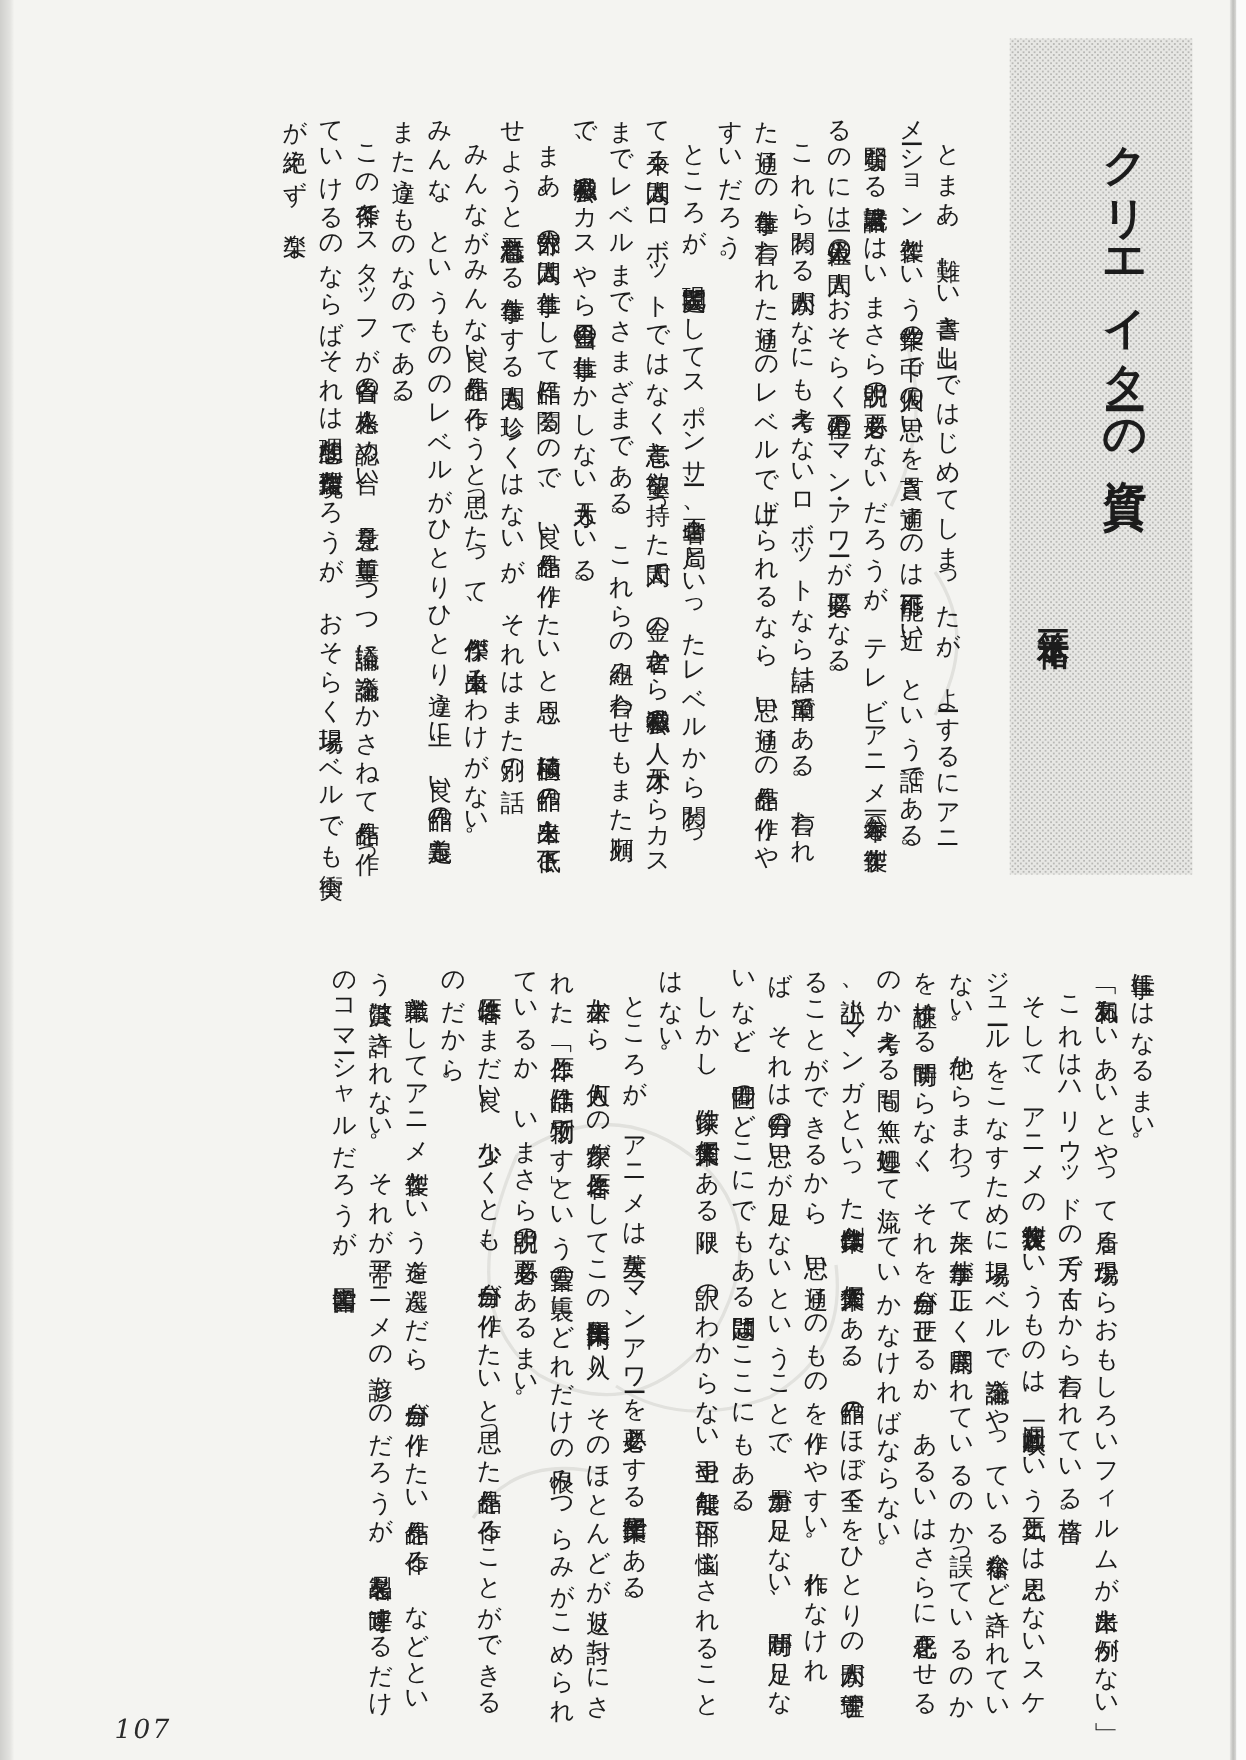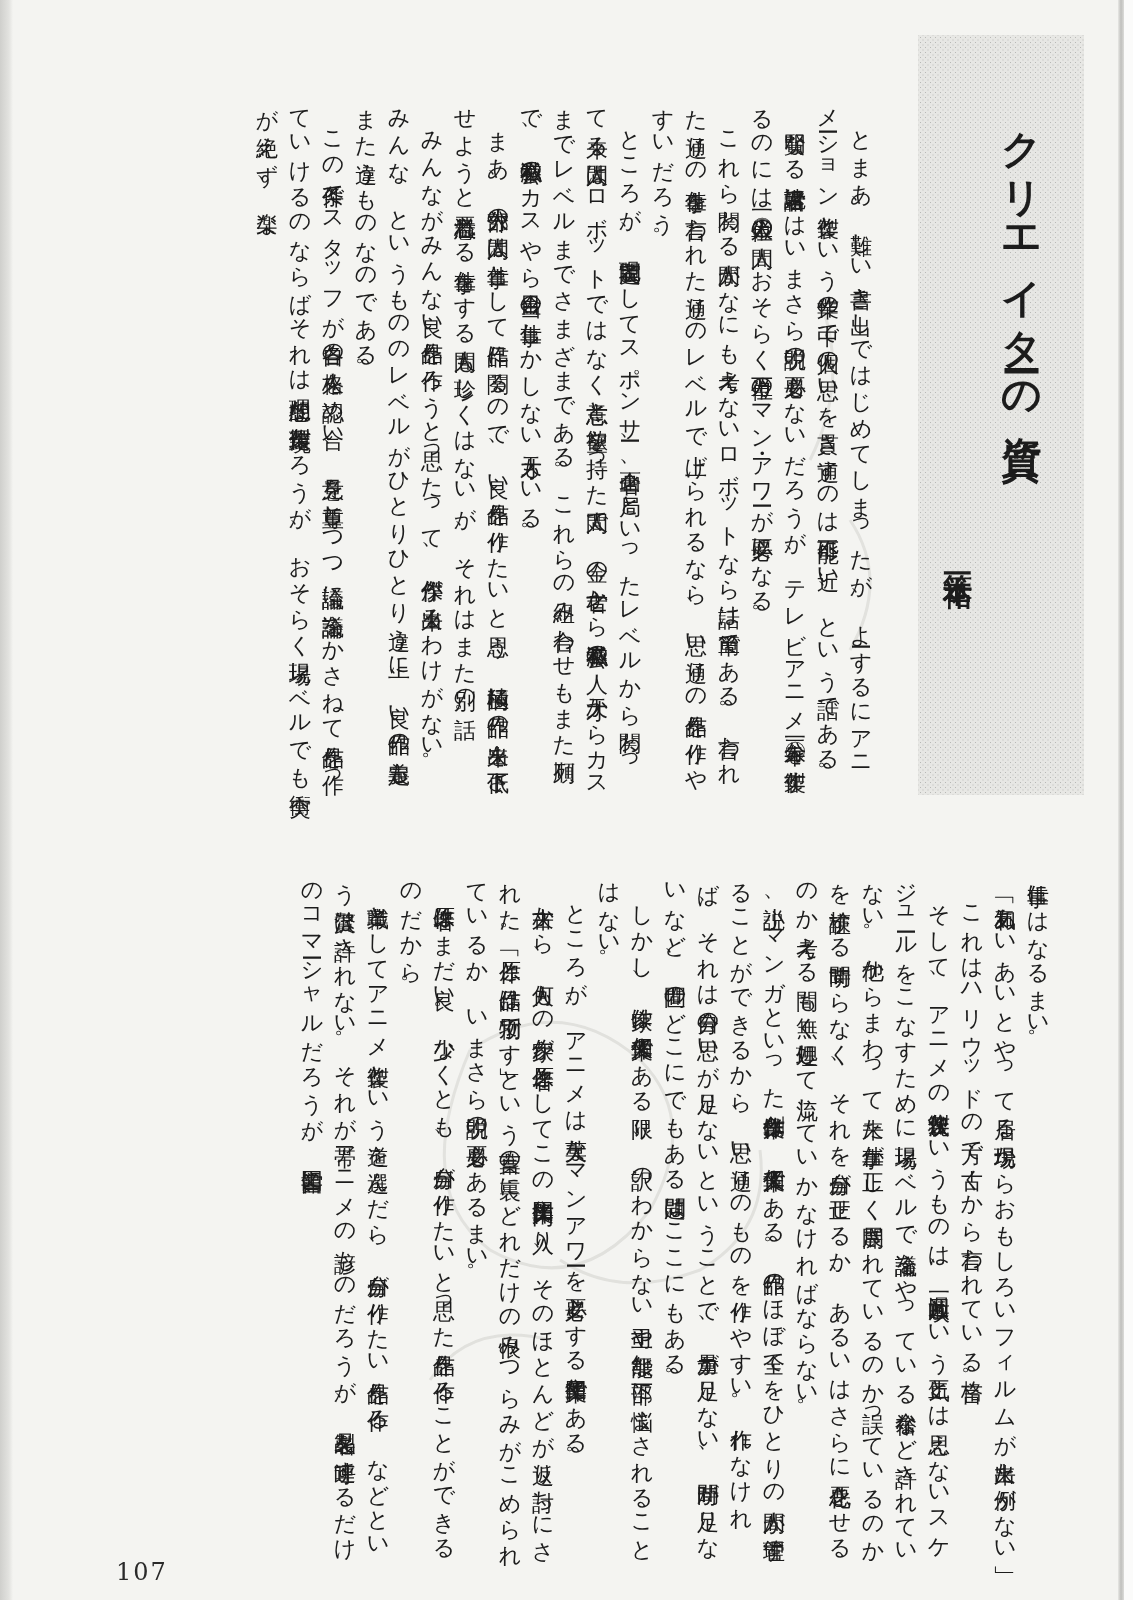--- a/index.html
+++ b/index.html
@@ -50,22 +50,22 @@
   }
   .text-block.upper{left:112px;top:94px;width:766px;height:696px;}
   .text-block.lower{left:123px;top:868px;width:932px;height:698px;}
   .para{margin:0;text-indent:1em;}
   .para.no-indent{text-indent:0;}
 
   
   .ghost{position:absolute;left:0;top:0;z-index:1;pointer-events:none;}
 
   .page-number{
-    position:absolute;left:116px;top:1558px;
-    font-size:24px;letter-spacing:2px;
+    position:absolute;left:104px;top:1558px;
+    font-style:italic;font-size:24px;letter-spacing:2px;
     color:#2a2a2a;
     font-family:"DejaVu Serif","Liberation Serif",serif;
   }
 </style>
 </head>
 <body>
 
 <div class="edge-left"></div>
 <div class="edge-right-line"></div>
 <div class="edge-right-margin"></div>

